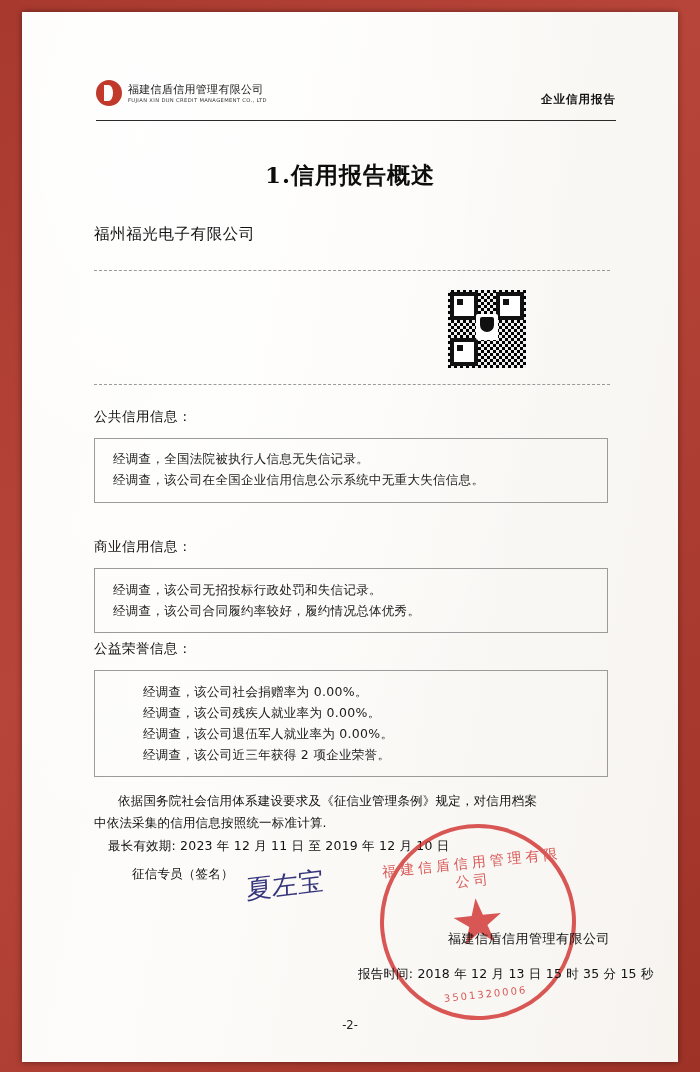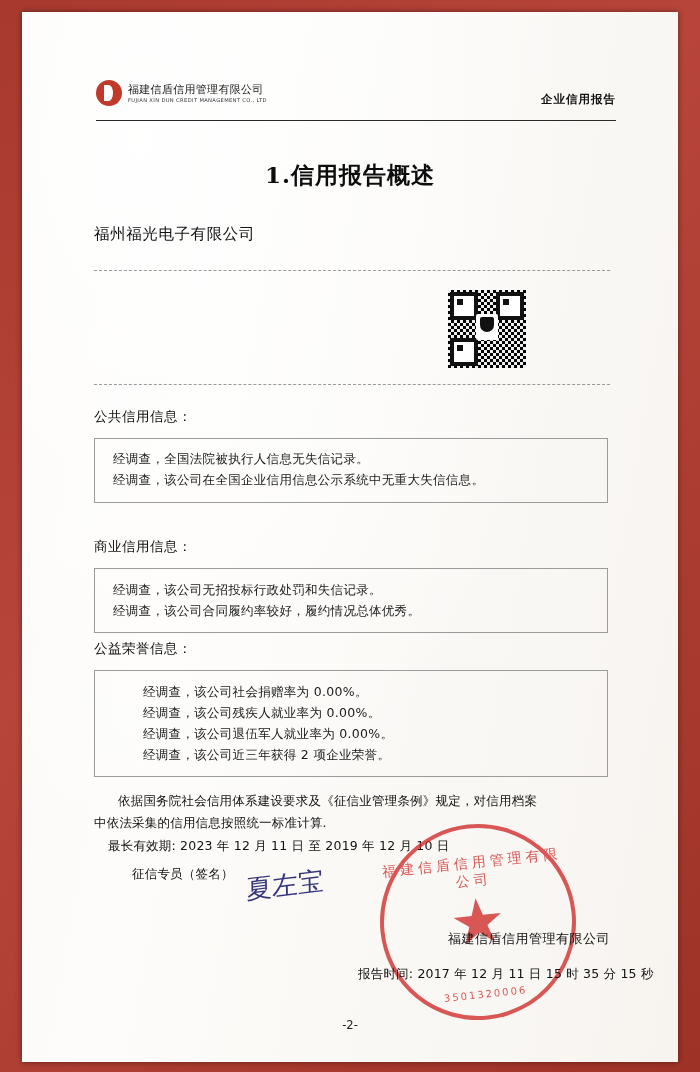--- a/index.html
+++ b/index.html
@@ -394,17 +394,17 @@
       <div class="sign-line" style="top:854px;">征信专员（签名）</div>
       <div class="signature">夏左宝</div>
 
       <div class="stamp">
         <div class="stamp-company">福建信盾信用管理有限公司</div>
         <div class="star">★</div>
         <div class="stamp-code">3501320006</div>
       </div>
 
       <div class="stamp-company-line">福建信盾信用管理有限公司</div>
-      <div class="report-time">报告时间: 2017 年 12 月 11 日 15 时 35 分 15 秒</div>
+      <div class="report-time">报告时间: 2018 年 12 月 13 日 15 时 35 分 15 秒</div>
       <div class="page-no">-2-</div>
     </div>
   </div>
 </div>
 
 </body></html>

